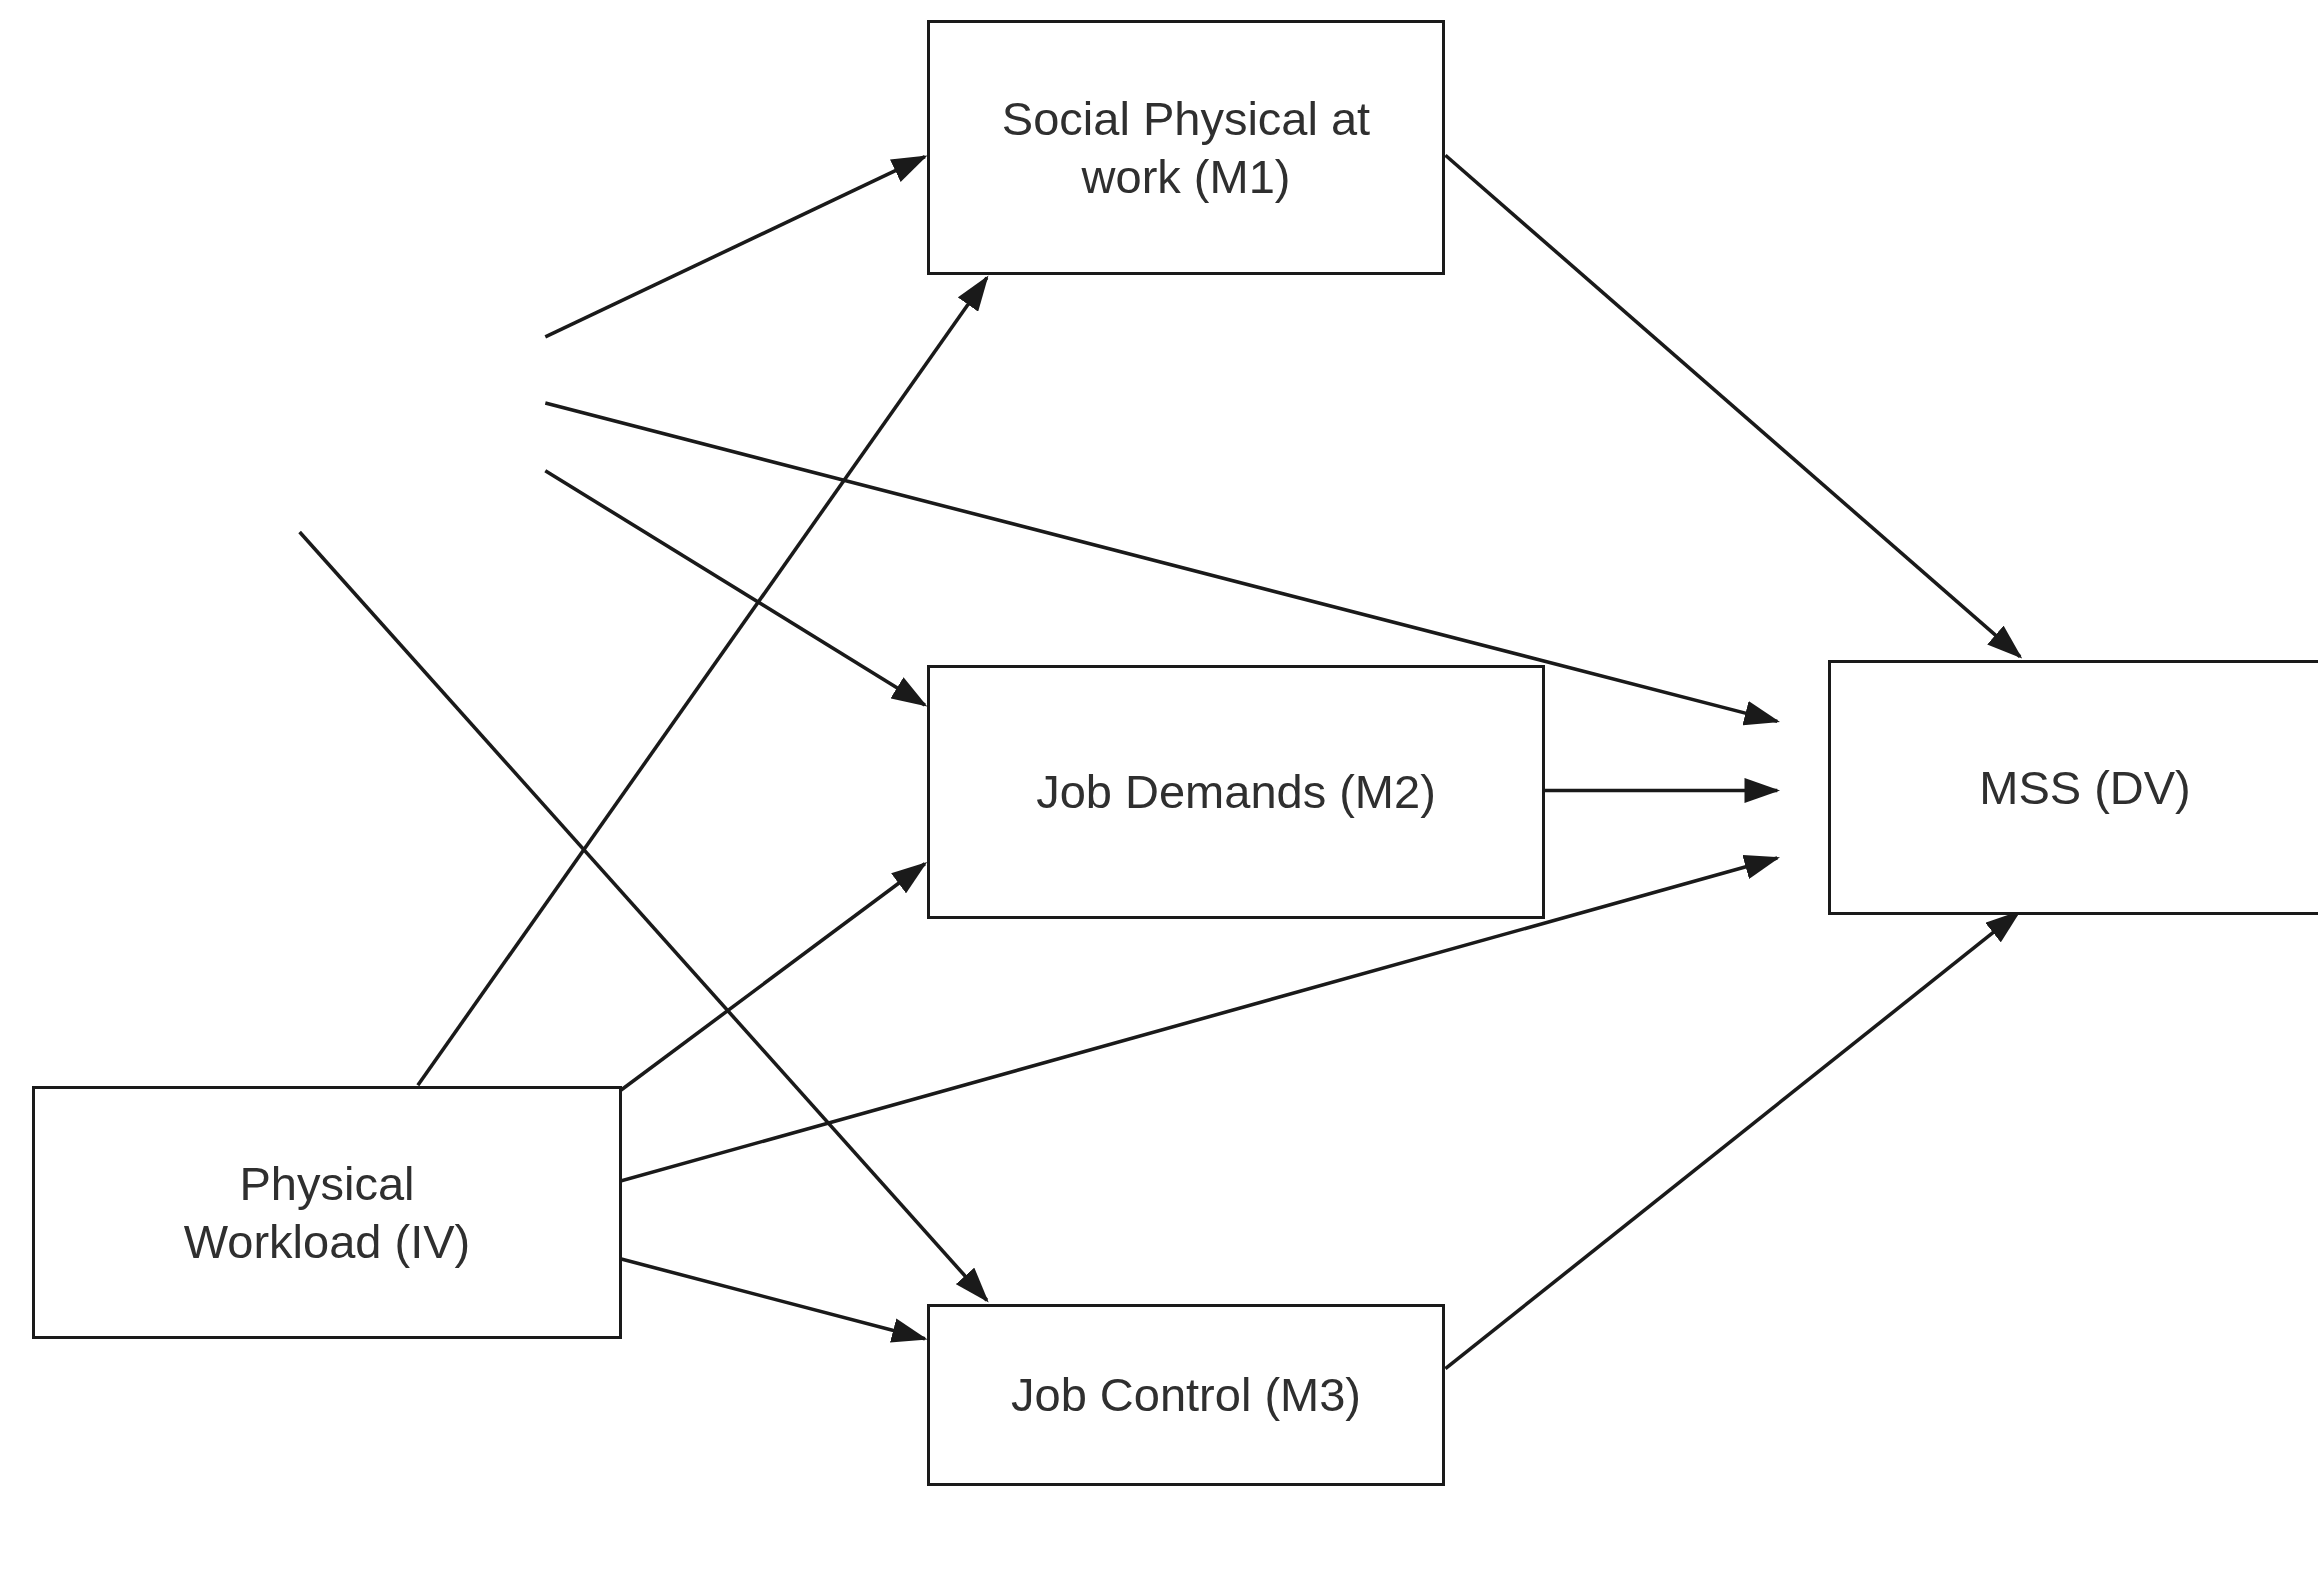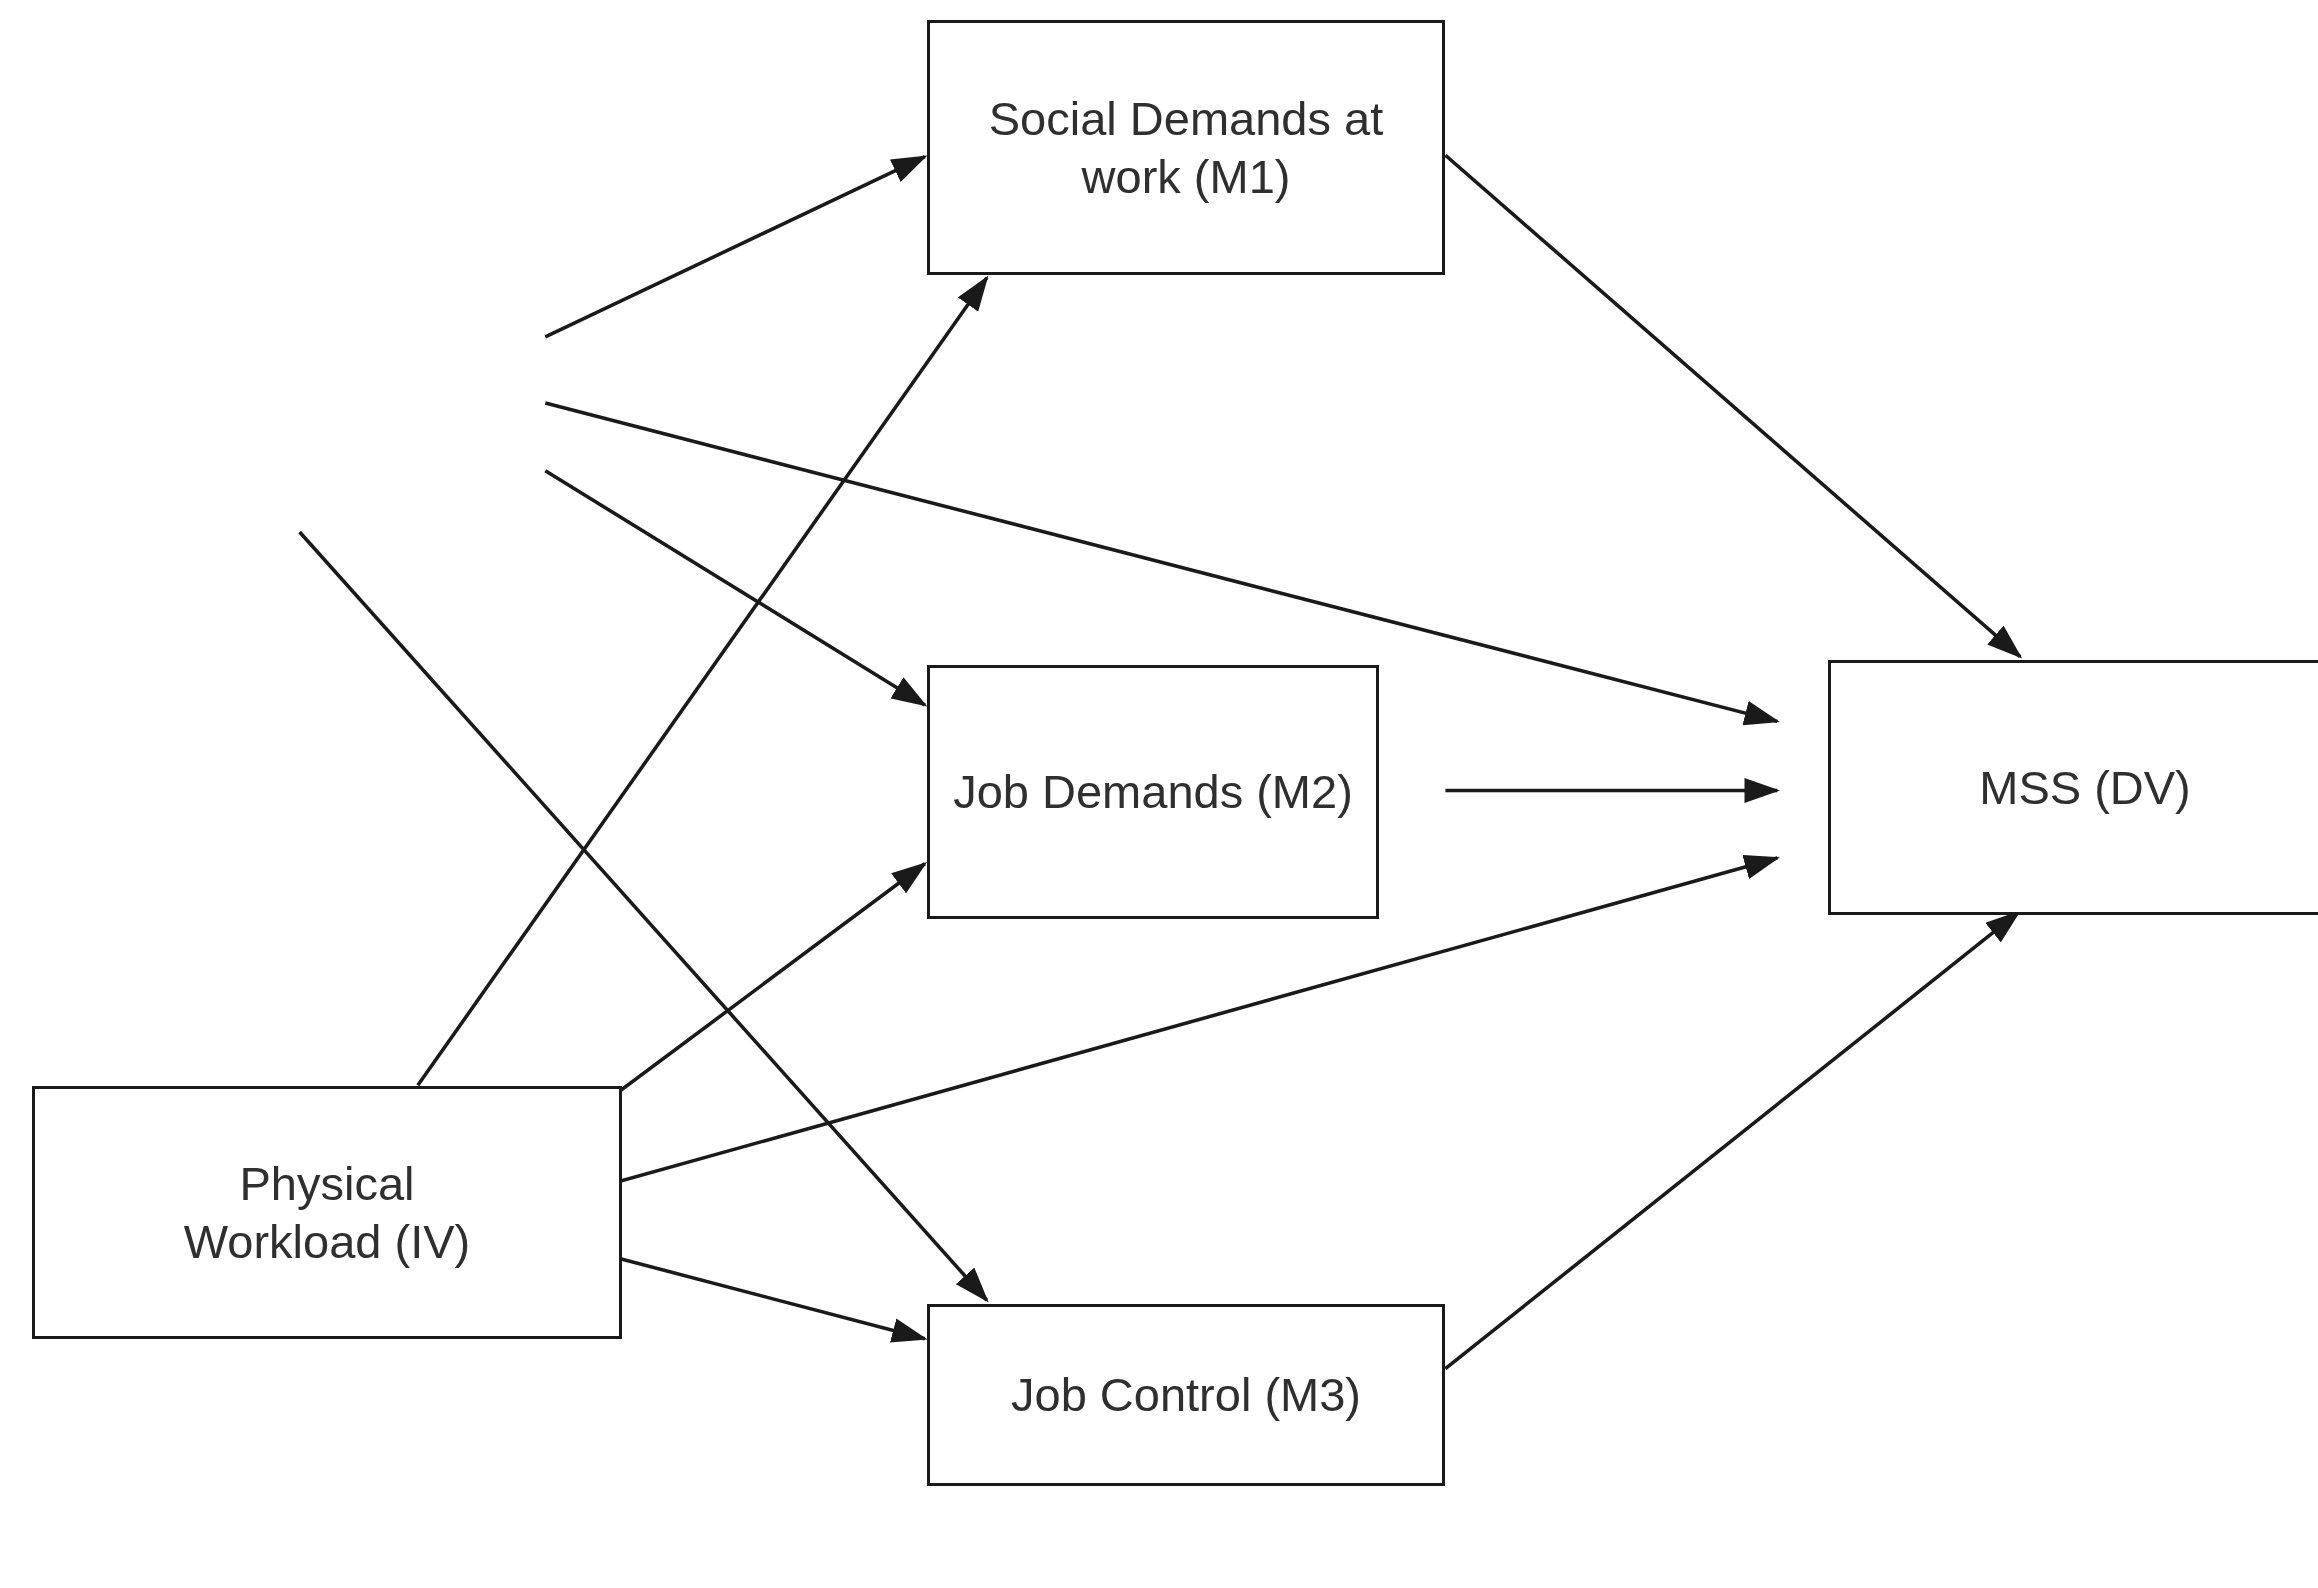--- a/index.html
+++ b/index.html
@@ -33,21 +33,21 @@
     text-align: center;
     font-size: 47px;
     line-height: 1.22;
     color: #2f2f2f;
     white-space: pre-line;
   }
   
   .node-job-insecurity   { left: 32px;   top: 279px;  width: 513px; height: 253px; }
   .node-physical-workload{ left: 32px;   top: 1086px; width: 590px; height: 253px; }
   .node-social-support   { left: 927px; top: 20px;   width: 518px; height: 255px; }
-  .node-job-demands      { left: 927px; top: 665px;  width: 452px; height: 254px; }
+  .node-job-demands      { left: 927px; top: 665px;  width: 618px; height: 254px; }
   .node-job-control      { left: 927px; top: 1304px; width: 518px; height: 182px; }
   .node-mss              { left: 1780px; top: 660px;  width: 514px; height: 255px; margin-left: 48px; }
 </style>
 </head>
 <body>
 
 <div class="canvas">
 
   <svg class="arrow-layer" viewBox="0 0 3255 2230" xmlns="http://www.w3.org/2000/svg">
     <defs>
@@ -69,21 +69,21 @@
       <line x1="2029" y1="1922" x2="2834" y2="1281" stroke="#1a1a1a" stroke-width="5" marker-end="url(#arrowhead)"></line>
     </svg>
 
 
   <div class="node node-physical-workload">
     <span>Physical
 Workload (IV)</span>
   </div>
 
   <div class="node node-social-support">
-    <span>Social Demands at
+    <span>Social Physical at
 work (M1)</span>
   </div>
 
   <div class="node node-job-demands">
     <span>Job Demands (M2)</span>
   </div>
 
   <div class="node node-job-control">
     <span>Job Control (M3)</span>
   </div>

